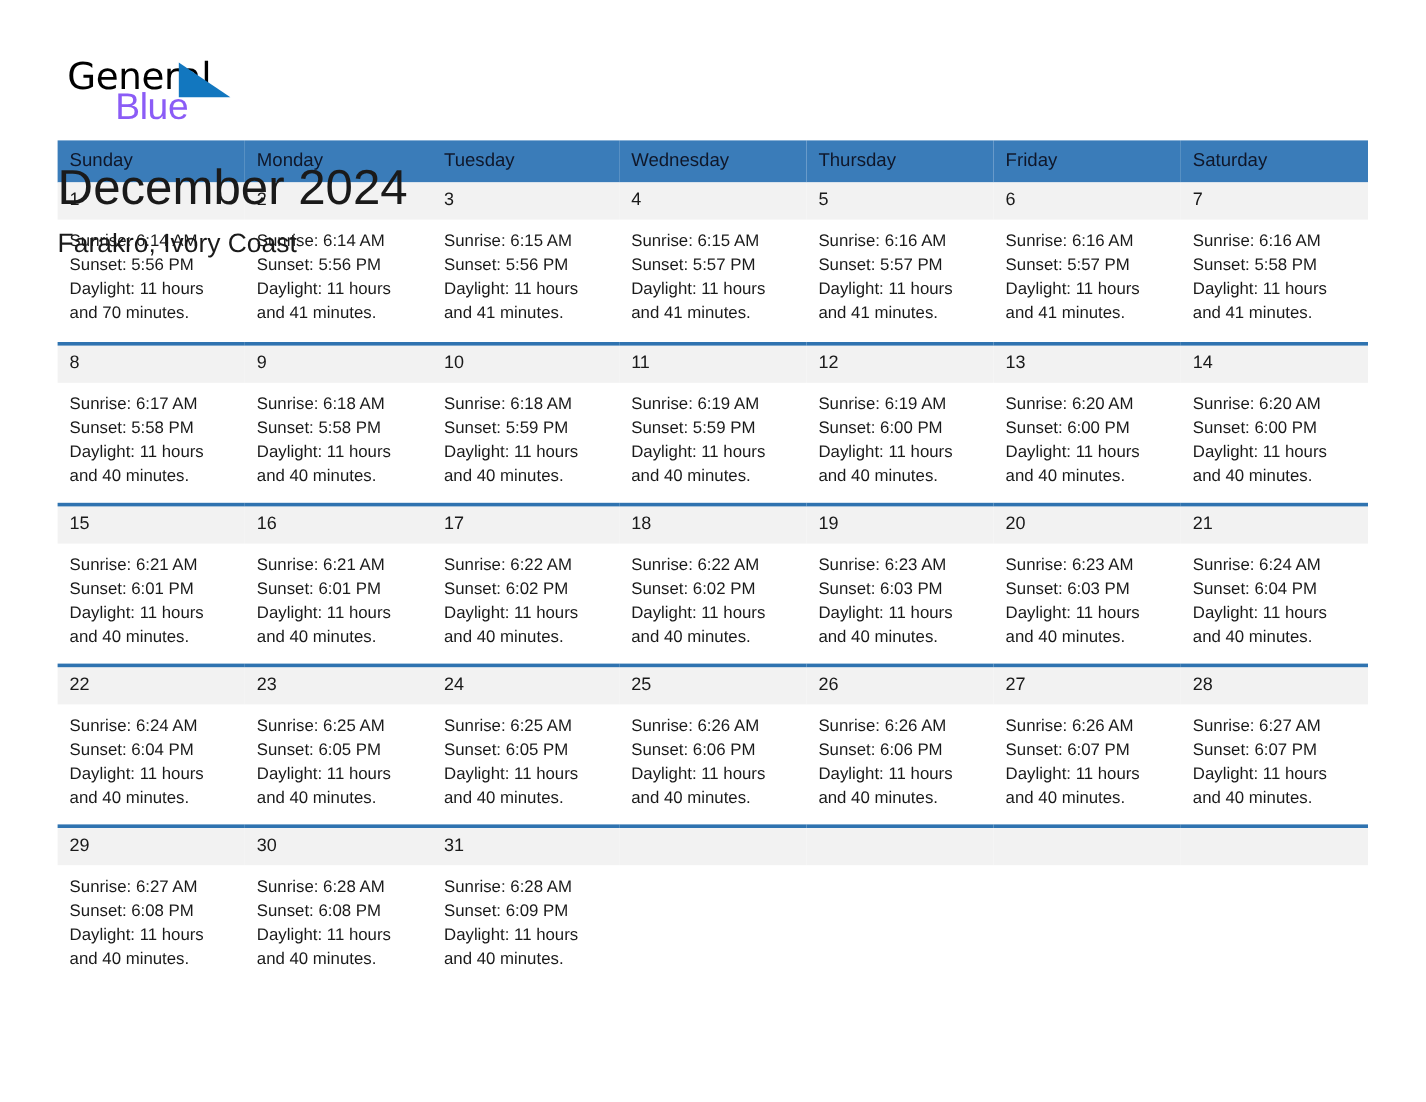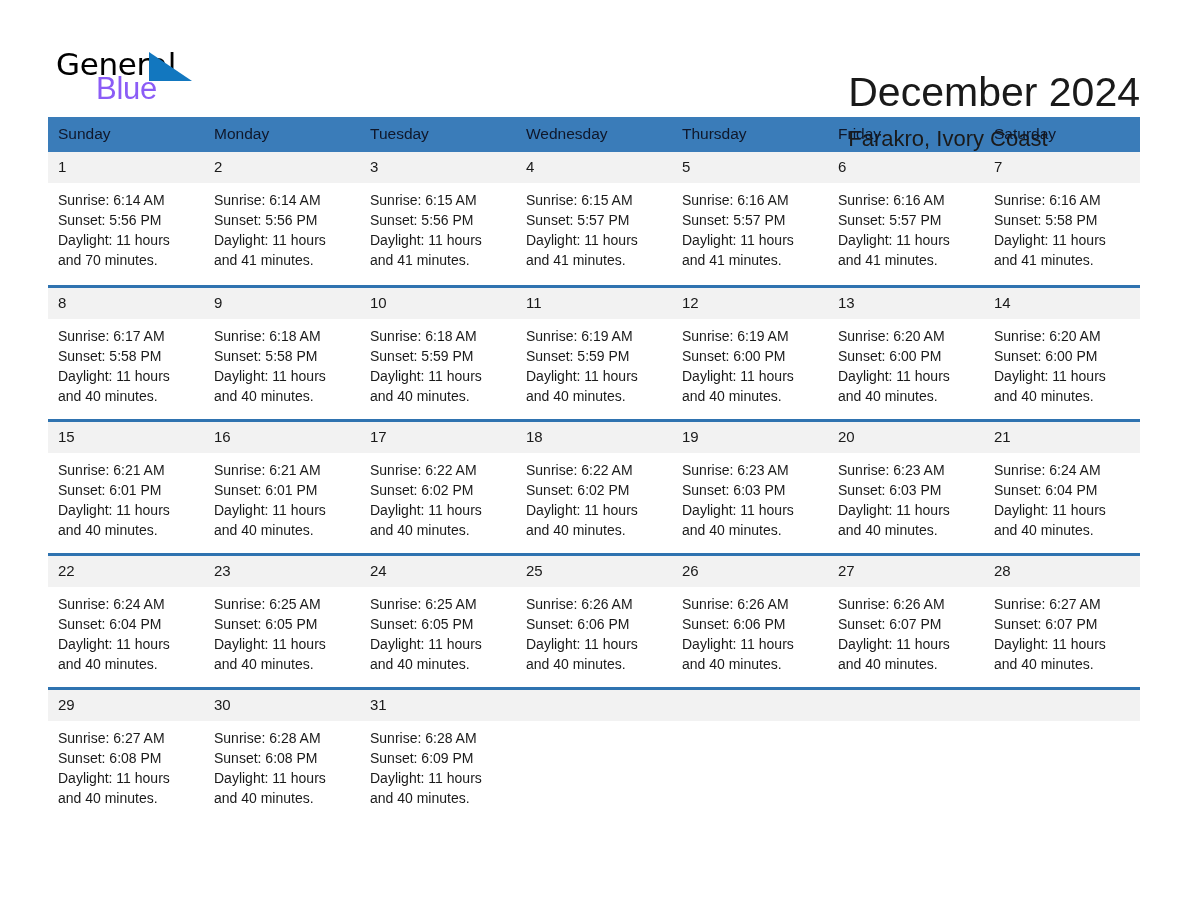--- a/index.html
+++ b/index.html
@@ -23,20 +23,21 @@
   }
 
   
   .topbar {
     display: flex;
     align-items: flex-start;
     justify-content: space-between;
     padding-top: 44px;
     height: 104px;
     box-sizing: border-box;
+    flex-direction: column;
   }
   .logo {
     position: relative;
     width: 190px;
     height: 64px;
     flex: 0 0 auto;
   }
   .logo-general {
     position: absolute;
     left: 8px;

